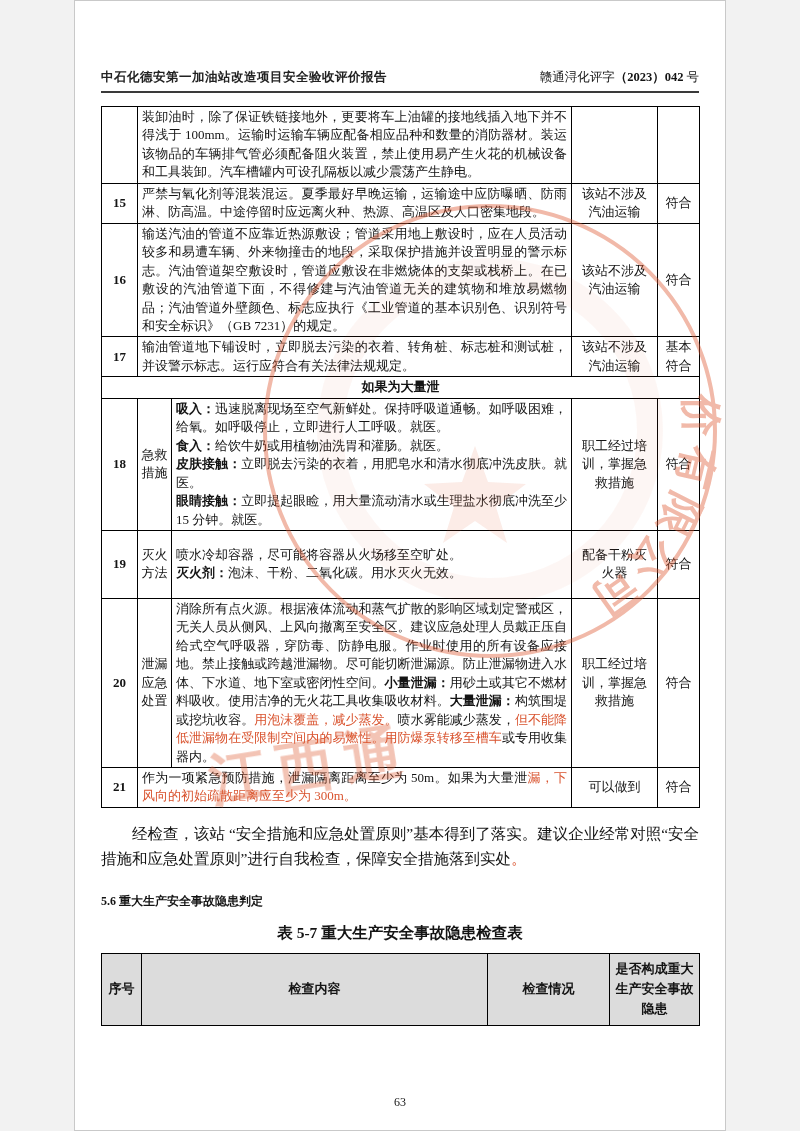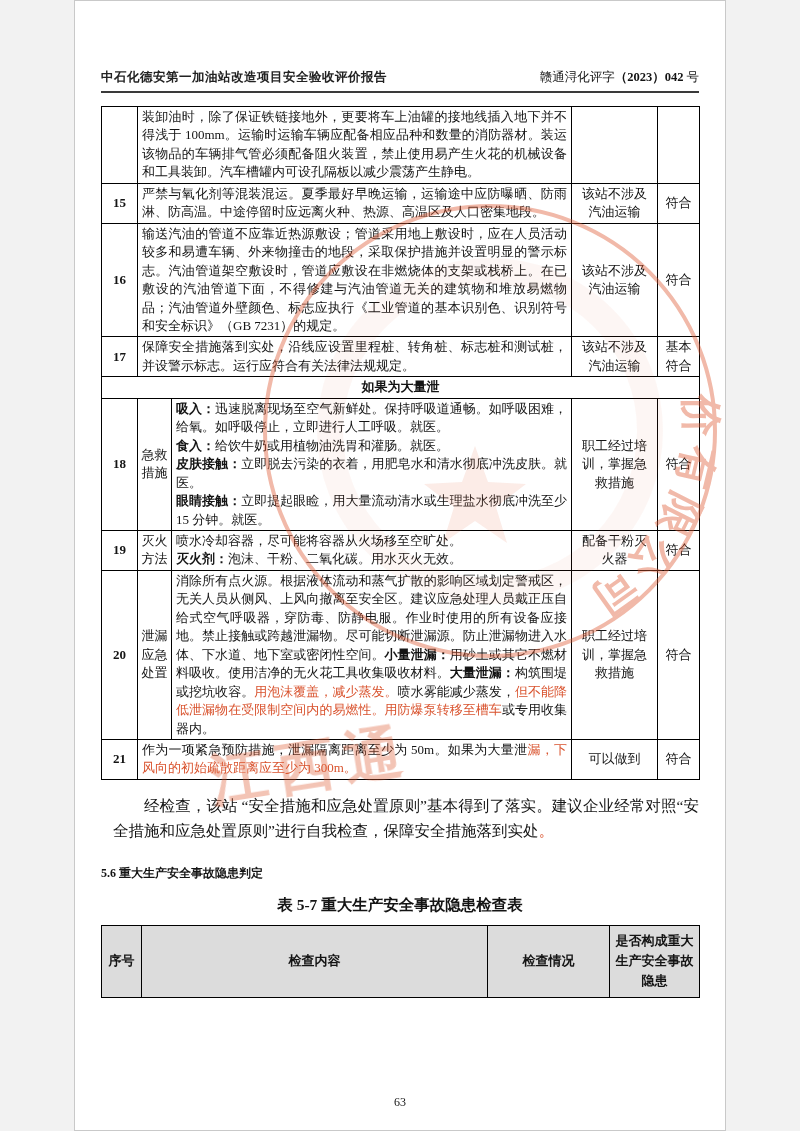--- a/index.html
+++ b/index.html
@@ -15,26 +15,26 @@
     font-size:12.5px; padding-bottom:5px; border-bottom:2px solid #3a3a3a; }
   .doc-header .left { font-weight:bold; color:#222; letter-spacing:0.5px; }
   .doc-no .b { font-weight:bold; }
 
   table.t1 { width:100%; border-collapse:collapse; table-layout:fixed;
     font-size:13px; line-height:1.42; margin-top:13px; }
   .t1 td { border:1px solid #000; padding:1px 4px; vertical-align:middle; word-break:break-all; }
   .t1 td.content { text-align:justify; vertical-align:middle; }
   .t1 .c  { text-align:center; }
   .t1 .no { text-align:center; font-weight:bold; }
-  .t1 .lbl{ text-align:center; padding:1px 2px; }
+  .t1 .lbl{ text-align:center; padding:15px 2px; }
   .t1 .section { text-align:center; font-weight:bold; }
   .b   { font-weight:bold; }
   .red { color:var(--red,#d9532e); }
 
-  .closing { font-size:15.5px; line-height:1.62; text-indent:2em; margin-top:13px; text-align:justify;margin-left:12px; }
+  .closing { font-size:15.5px; line-height:1.62; text-indent:2em; margin-top:13px; text-align:justify; }
 
   .h56 { font-size:12px; font-weight:bold; margin-top:22px; }
   .caption { text-align:center; font-weight:bold; font-size:15.5px; margin-top:13px; }
 
   table.t2 { width:100%; border-collapse:collapse; table-layout:fixed;
     font-size:13px; margin-top:9px; }
   .t2 th { border:1px solid #000; background:var(--t2bg,#dcdcdc); font-weight:bold;
     padding:5px 4px; line-height:1.55; vertical-align:middle; word-break:break-all; }
 
   .footer { position:absolute; left:0; bottom:20px; width:100%; text-align:center;
@@ -77,21 +77,21 @@
           <td class="c">符合</td>
         </tr>
         <tr>
           <td class="no">16</td>
           <td class="content" colspan="2">输送汽油的管道不应靠近热源敷设；管道采用地上敷设时，应在人员活动较多和易遭车辆、外来物撞击的地段，采取保护措施并设置明显的警示标志。汽油管道架空敷设时，管道应敷设在非燃烧体的支架或栈桥上。在已敷设的汽油管道下面，不得修建与汽油管道无关的建筑物和堆放易燃物品；汽油管道外壁颜色、标志应执行《工业管道的基本识别色、识别符号和安全标识》（GB 7231）的规定。</td>
           <td class="c">该站不涉及汽油运输</td>
           <td class="c">符合</td>
         </tr>
         <tr>
           <td class="no">17</td>
-          <td class="content" colspan="2">保障安全措施落到实处，沿线应设置里程桩、转角桩、标志桩和测试桩，并设警示标志。运行应符合有关法律法规规定。</td>
+          <td class="content" colspan="2">输油管道地下铺设时，立即脱去污染的衣着、转角桩、标志桩和测试桩，并设警示标志。运行应符合有关法律法规规定。</td>
           <td class="c">该站不涉及汽油运输</td>
           <td class="c">基本符合</td>
         </tr>
         <tr>
           <td class="section" colspan="5">如果为大量泄</td>
         </tr>
         <tr>
           <td class="no">18</td>
           <td class="lbl">急救措施</td>
           <td class="content">

